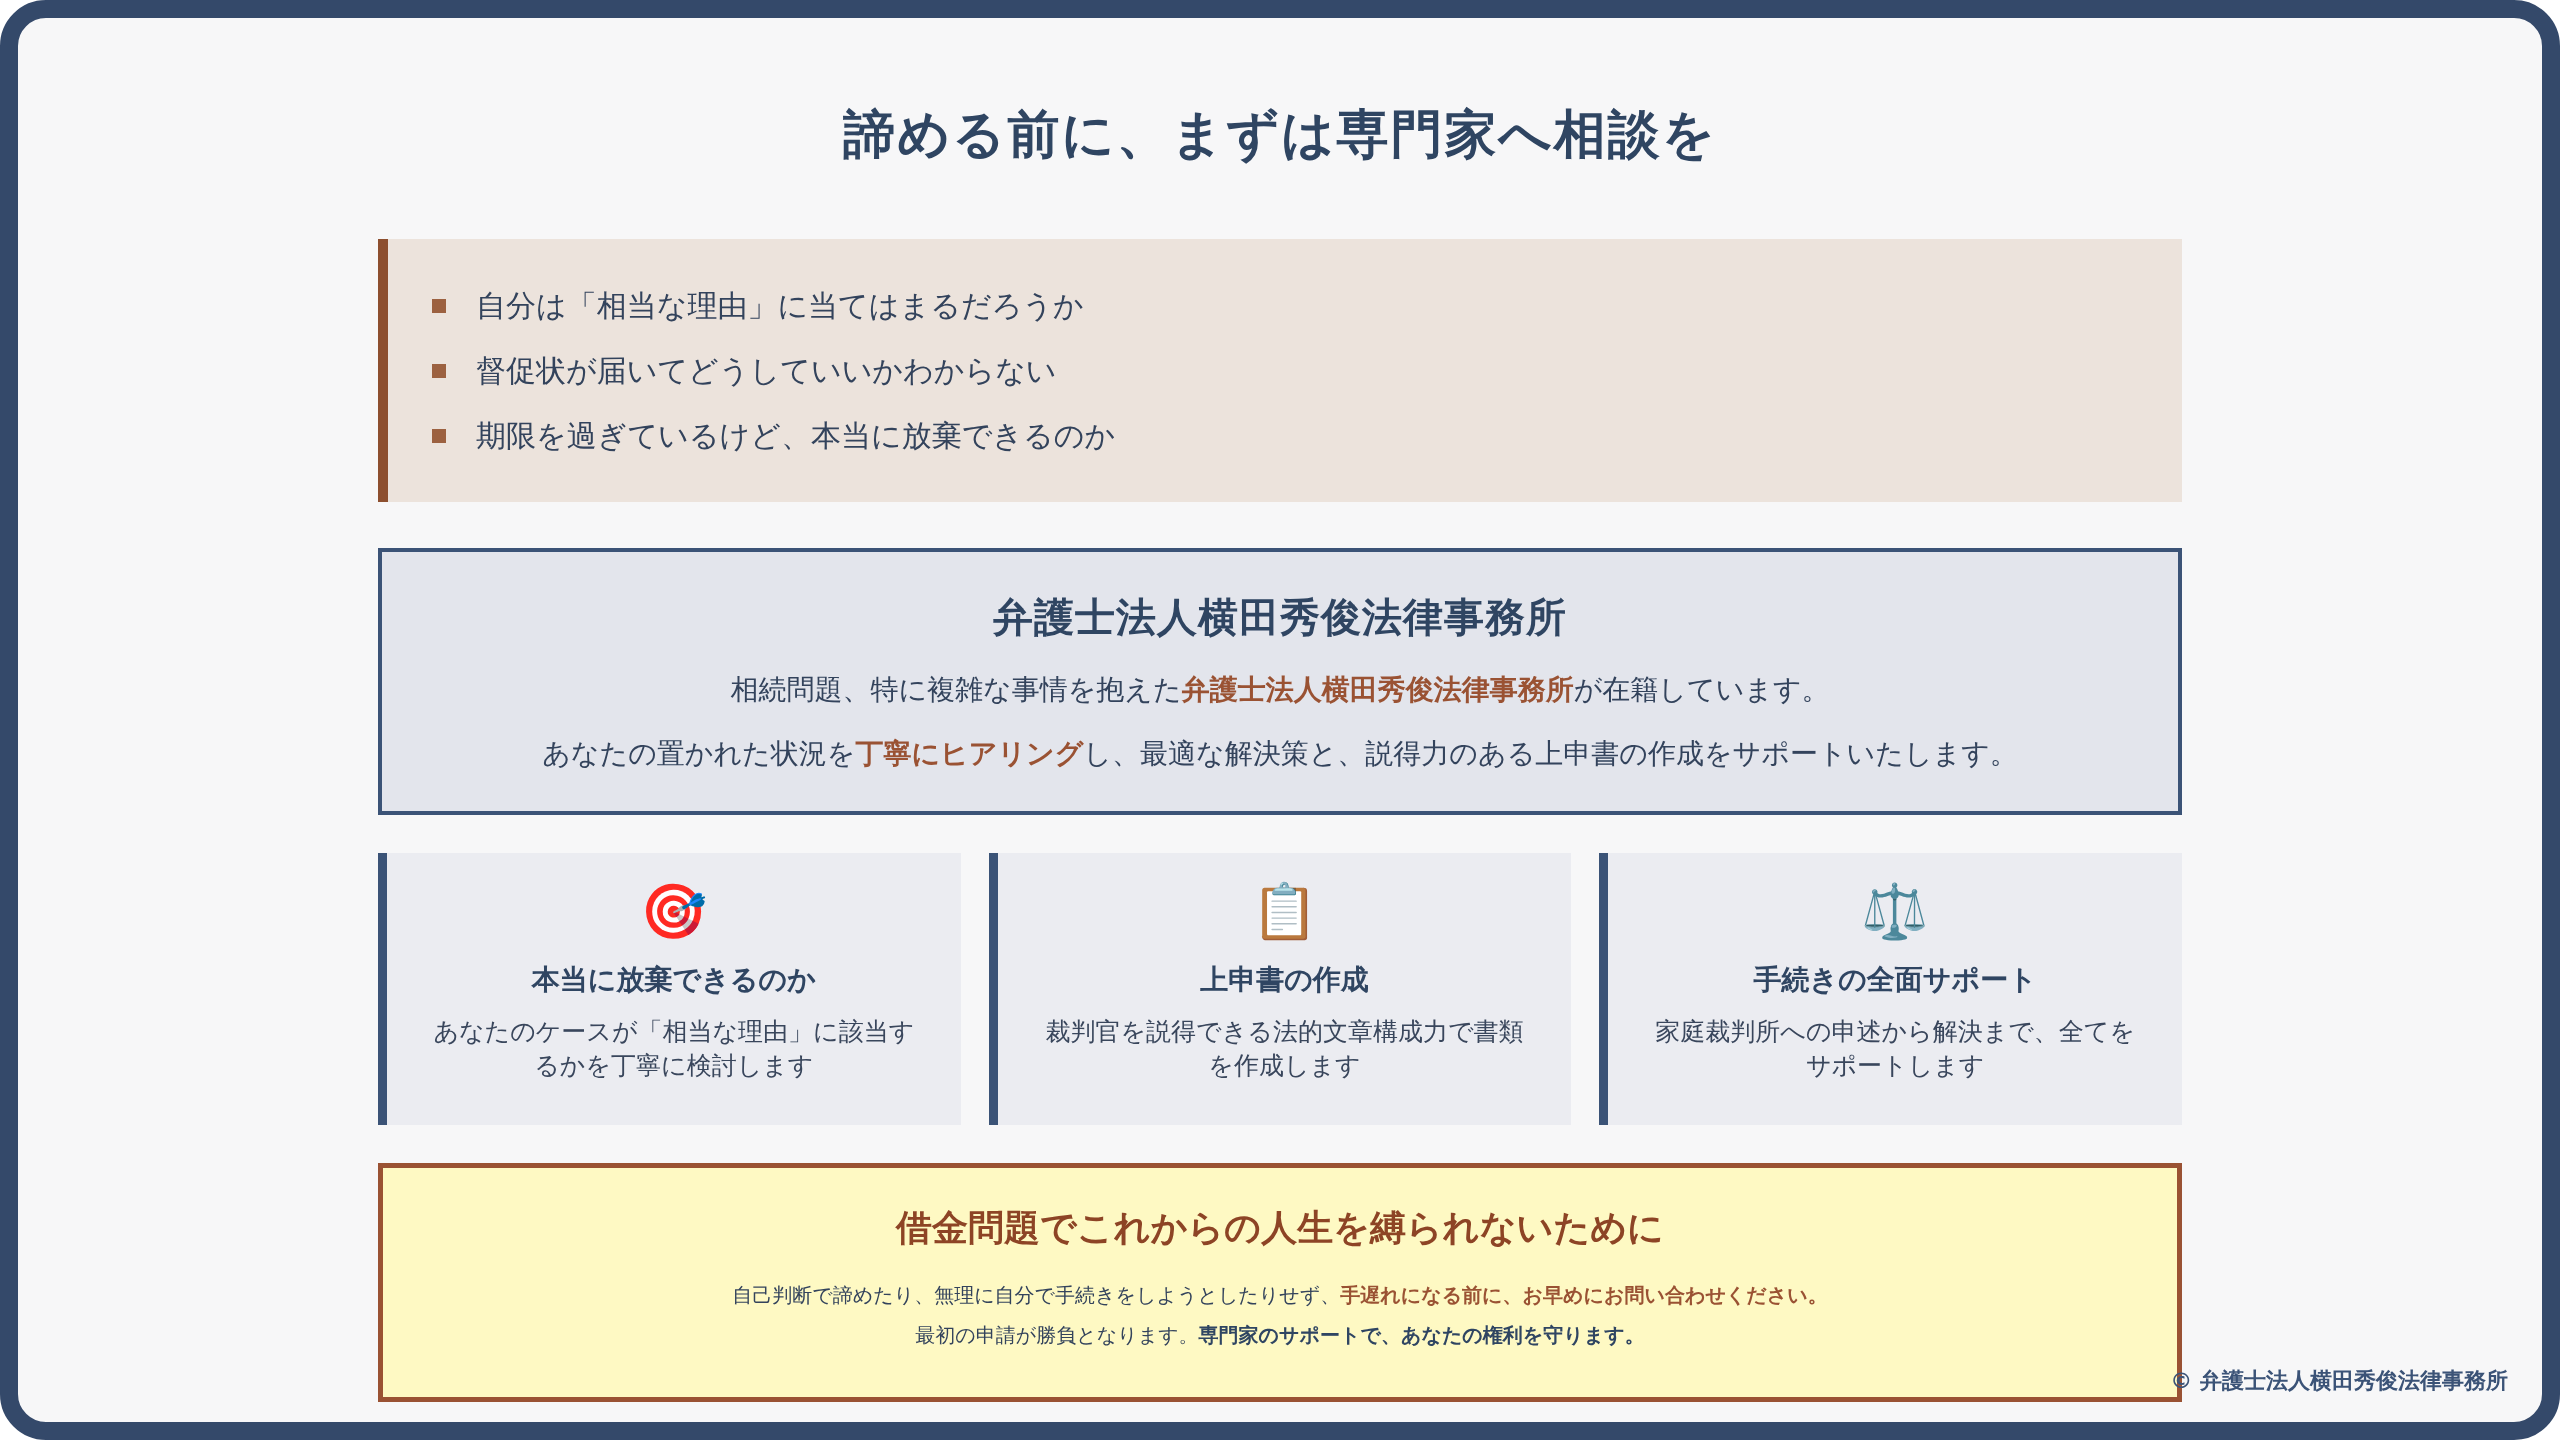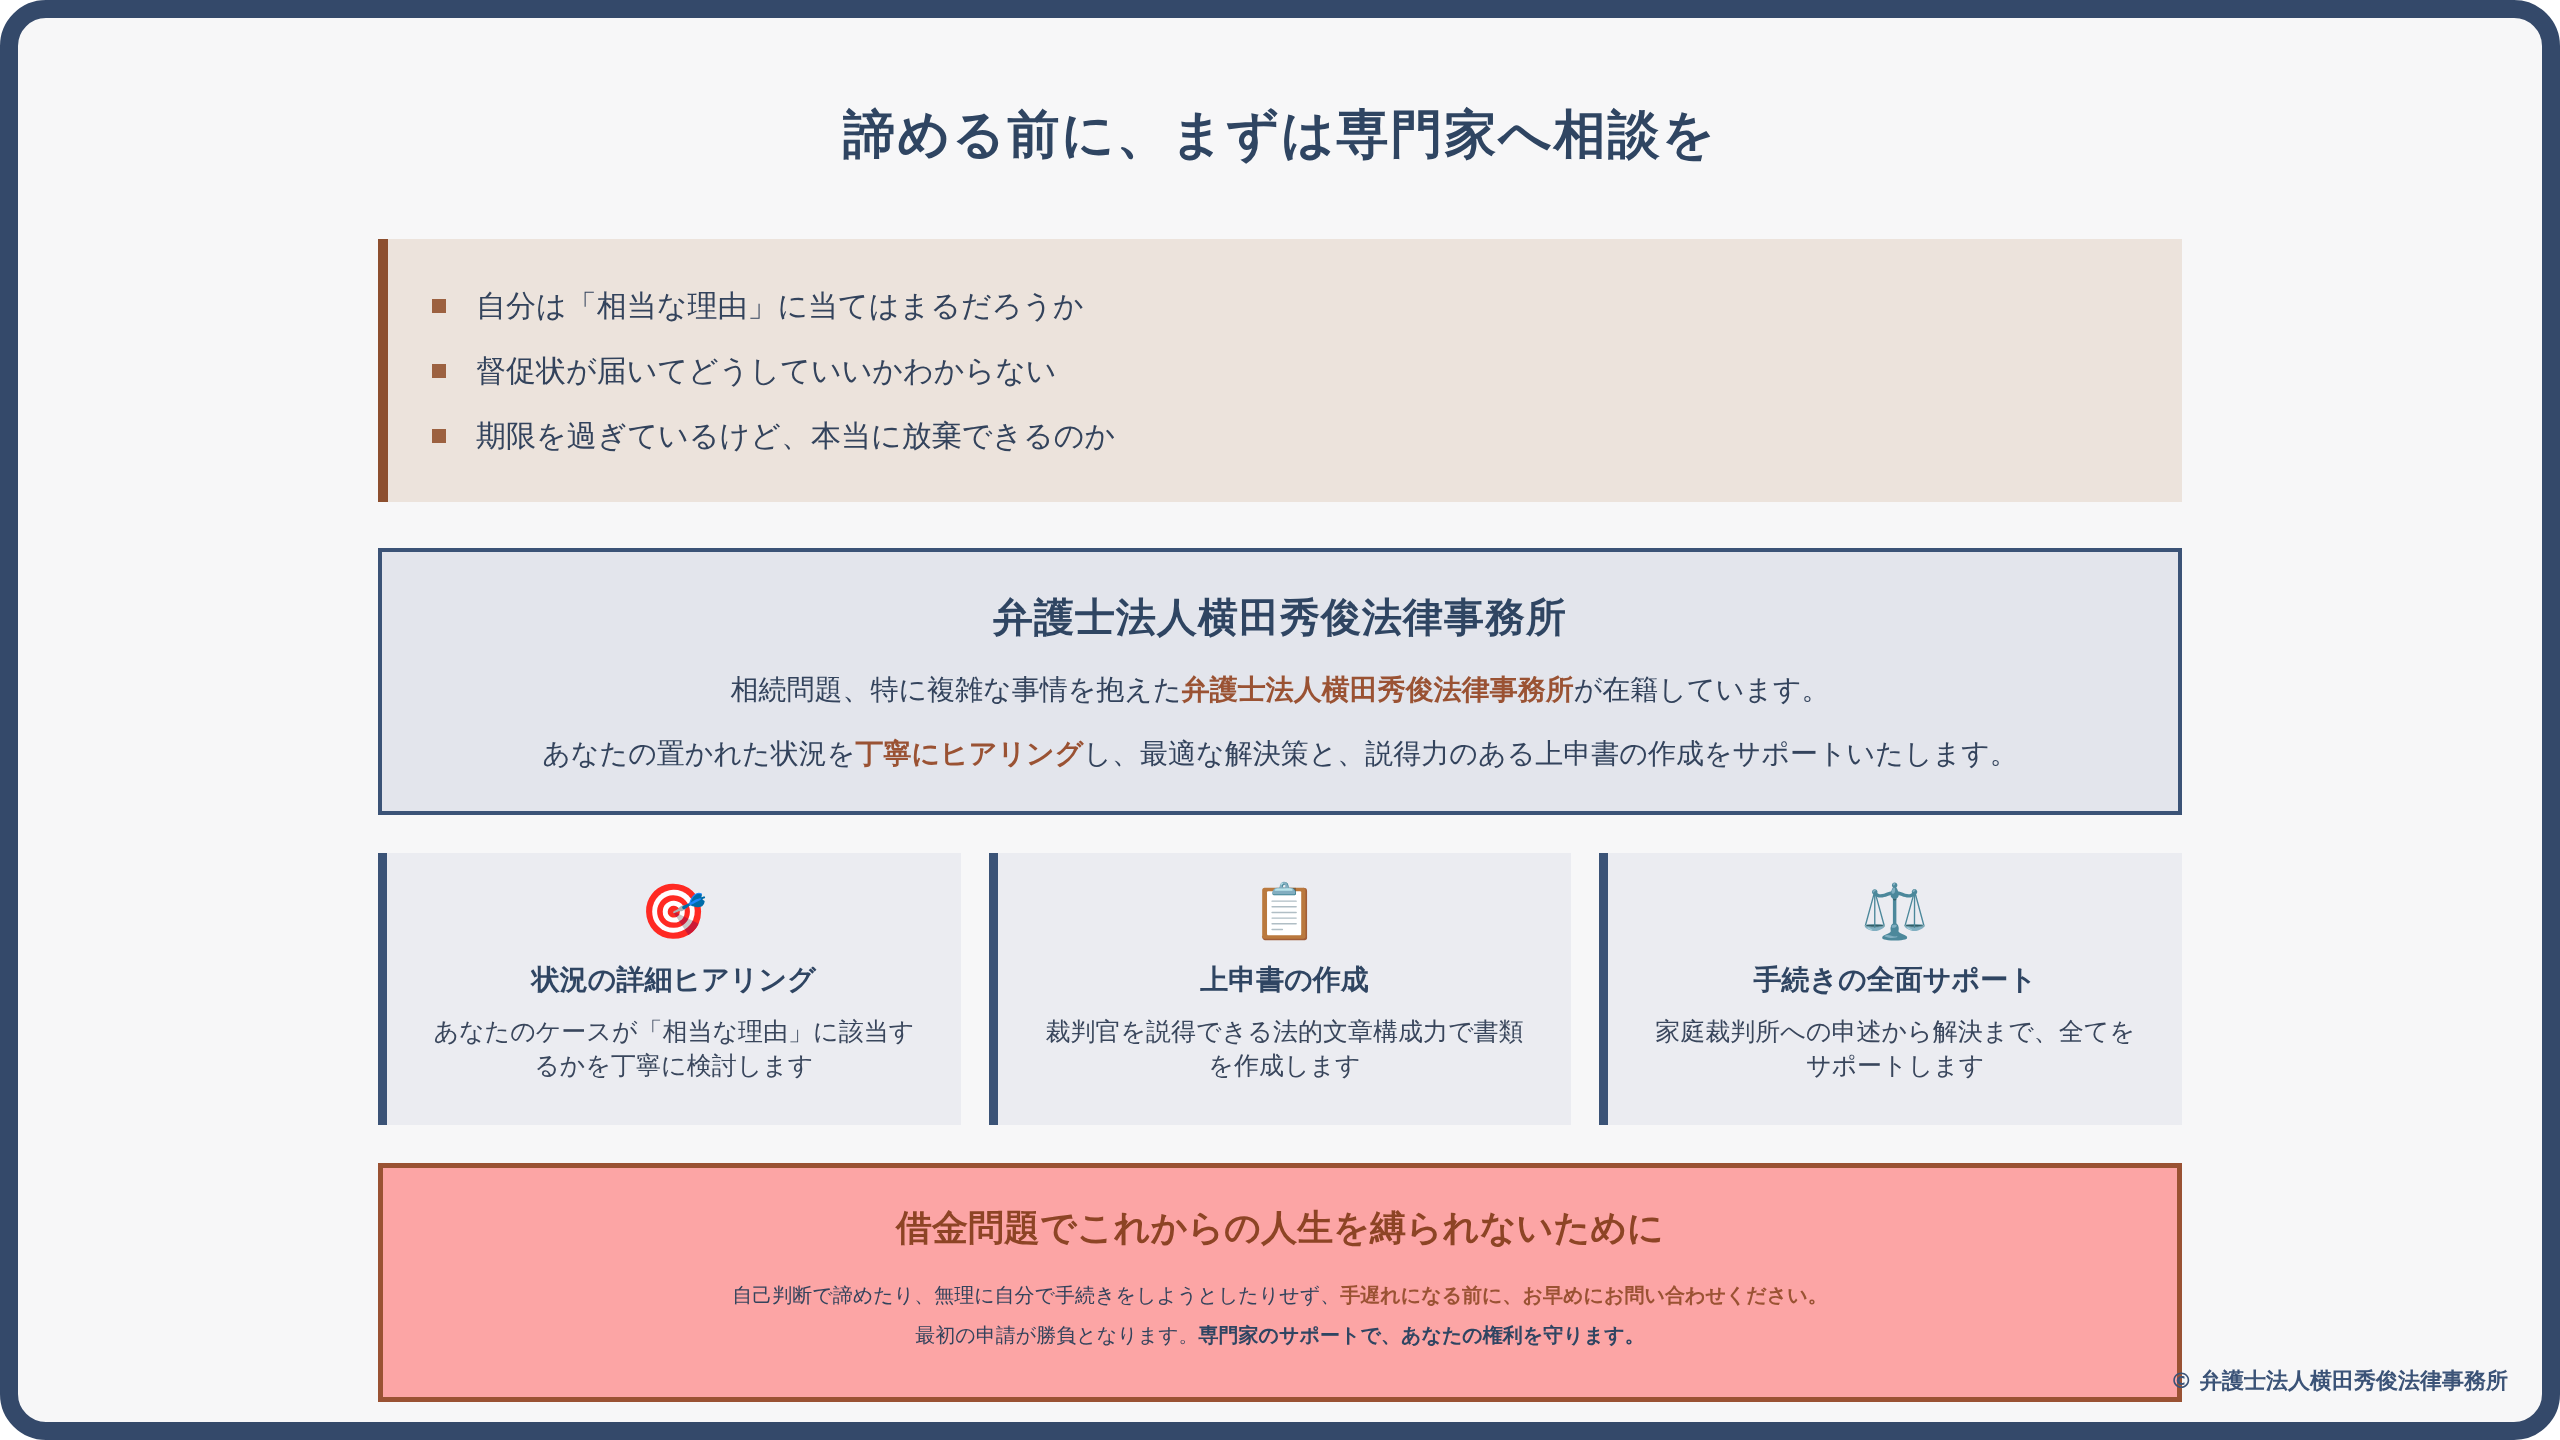--- a/index.html
+++ b/index.html
@@ -139,21 +139,21 @@
     font-size: 25px;
     color: #39465c;
     line-height: 1.35;
     margin: 13px;
     font-family: "DejaVu Sans", sans-serif;
   }
 
   
   .cta-box {
     margin-top: 38px;
-    background: #fca5a5;
+    background: #fef9c3;
     border: 5px solid #9a5233;
     box-sizing: border-box;
     padding: 30px 30px 34px 30px;
     text-align: center;
   }
   .cta-heading {
     font-family: "Liberation Serif", "DejaVu Serif", serif;
     font-weight: bold;
     font-size: 36px;
     color: #8d4425;
@@ -215,21 +215,21 @@
           <span>相続問題、特に複雑な事情を抱えた</span><span class="hl-brown">弁護士法人横田秀俊法律事務所</span><span>が在籍しています。</span>
         </p>
         <p class="firm-line">
           <span>あなたの置かれた状況を</span><span class="hl-brown">丁寧にヒアリング</span><span>し、最適な解決策と、説得力のある上申書の作成をサポートいたします。</span>
         </p>
       </div>
 
       <div class="cards-row">
         <div class="card">
           <span class="card-icon">🎯</span>
-          <div class="card-title">状況の詳細ヒアリング</div>
+          <div class="card-title">本当に放棄できるのか</div>
           <p class="card-desc">あなたのケースが「相当な理由」に該当するかを丁寧に検討します</p>
         </div>
         <div class="card">
           <span class="card-icon">📋</span>
           <div class="card-title">上申書の作成</div>
           <p class="card-desc">裁判官を説得できる法的文章構成力で書類を作成します</p>
         </div>
         <div class="card">
           <span class="card-icon">⚖️</span>
           <div class="card-title">手続きの全面サポート</div>

